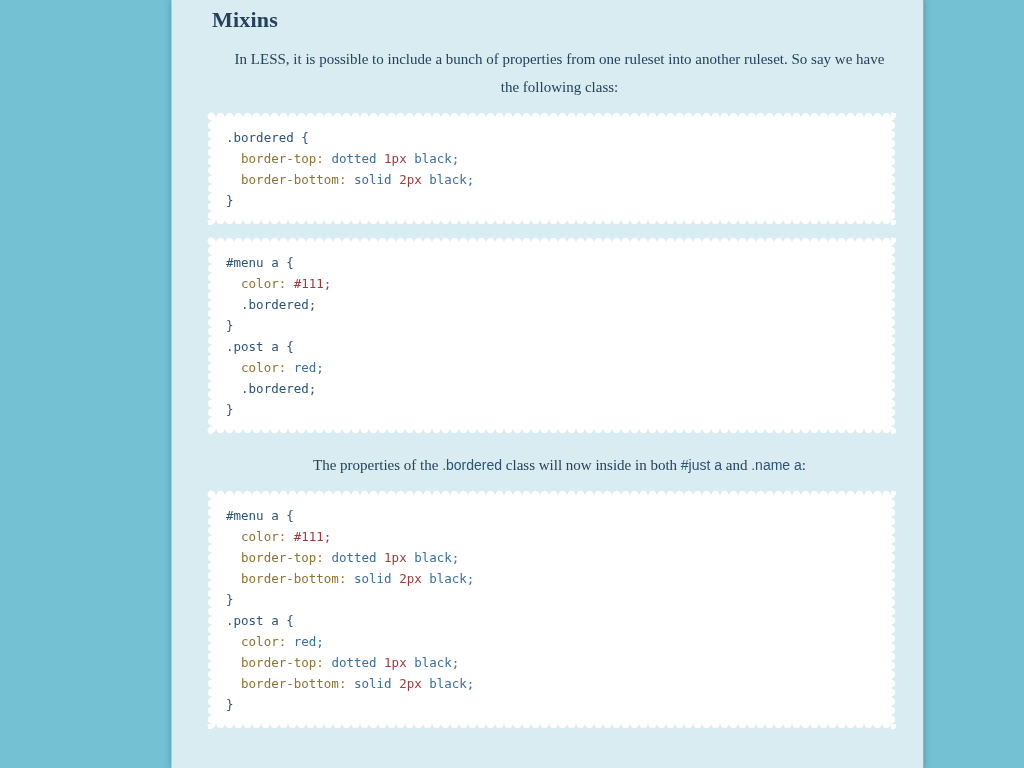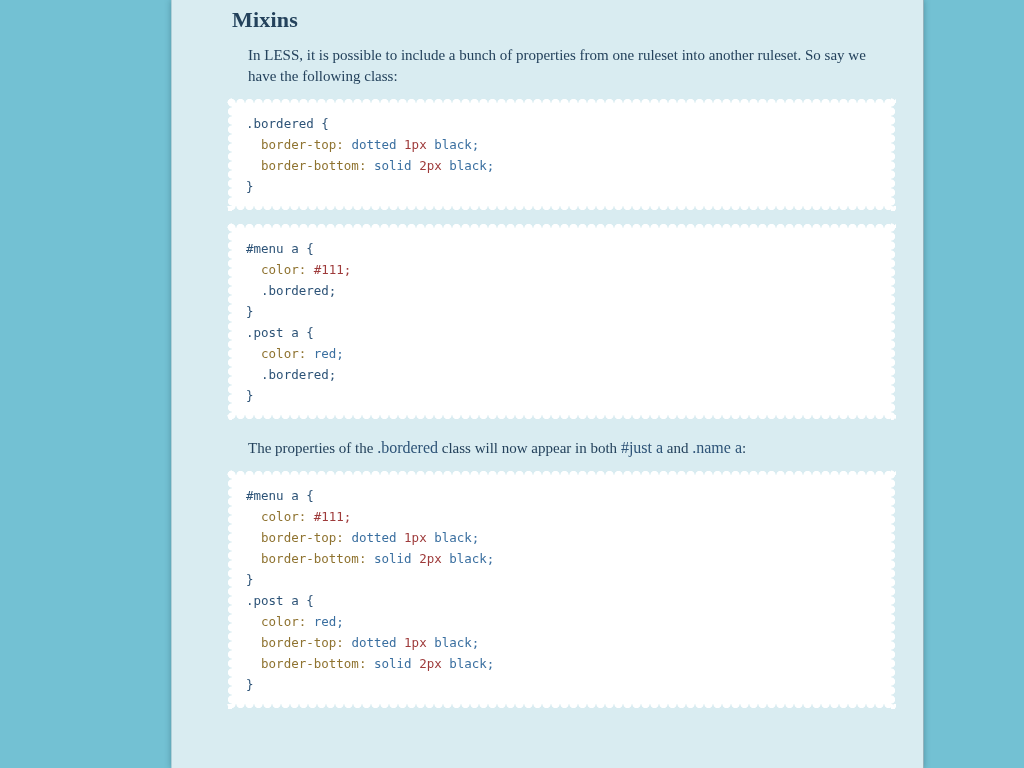--- a/index.html
+++ b/index.html
@@ -6,40 +6,41 @@
   body {
     width: 1024px; height: 768px; overflow: hidden;
     background: var(--page-background, #73c1d3);
     font-family: "Liberation Serif", serif;
   }
   .viewport { position: relative; width: 1024px; height: 768px; }
   .content {
     position: absolute; left: 171px; top: 0;
     width: 753px; height: 768px; box-sizing: border-box;
     background: var(--content-background, #d9ecf1);
-    padding: 7px 32px 20px 60px;
+    padding: 7px 32px 20px 40px;
     box-shadow: 0 0 6px rgba(20,60,75,0.35);
     border-right: 1px solid rgba(90,130,145,0.55);
     border-left: 1px solid rgba(150,190,200,0.6);
   }
   h1.page-heading {
     margin: 0 0 11px 0;
     font-size: 22px; line-height: 26px;
     font-weight: bold; letter-spacing: 0.2px;
     color: var(--text-color, #24425c);
   }
   p.body-text {
     margin: 12px 0 14px 16px;
-    font-size: 15px; line-height: 21px;
+    font-size: 15px; line-height: 28px;
     color: var(--text-color, #24425c);
     max-width: 681px;
+    text-align: center;
   }
   code.inline-code {
-    font-family: Liberation Serif, serif;
-    font-size: 16px;
+    font-family: Liberation Sans, sans-serif;
+    font-size: 14px;
     color: var(--code-selector, #2d5377);
   }
   .codeblock {
     position: relative;
     margin: 16px 0 22px 0;
     background: var(--code-block-background, #ffffff);
     padding: 10px 14px 9px 14px;
     font-family: "DejaVu Sans Mono", monospace;
     font-size: 12.5px; line-height: 21px;
   }
@@ -86,21 +87,21 @@
         <div class="code-line"><span class="tok-sel">#menu a {</span></div>
         <div class="code-line"><span class="tok-plain">  </span><span class="tok-prop">color:</span><span class="tok-plain"> </span><span class="tok-num">#111;</span></div>
         <div class="code-line"><span class="tok-plain">  </span><span class="tok-sel">.bordered;</span></div>
         <div class="code-line"><span class="tok-sel">}</span></div>
         <div class="code-line"><span class="tok-sel">.post a {</span></div>
         <div class="code-line"><span class="tok-plain">  </span><span class="tok-prop">color:</span><span class="tok-plain"> </span><span class="tok-val">red;</span></div>
         <div class="code-line"><span class="tok-plain">  </span><span class="tok-sel">.bordered;</span></div>
         <div class="code-line"><span class="tok-sel">}</span></div>
       </div>
 
-    <p class="body-text"><span>The properties of the </span><code class="inline-code">.bordered</code><span> class will now appear in both </span><code class="inline-code">#just a</code><span> and </span><code class="inline-code">.name a</code><span>:</span></p>
+    <p class="body-text"><span>The properties of the </span><code class="inline-code">.bordered</code><span> class will now inside in both </span><code class="inline-code">#just a</code><span> and </span><code class="inline-code">.name a</code><span>:</span></p>
 
     <div class="codeblock">
         <div class="code-line"><span class="tok-sel">#menu a {</span></div>
         <div class="code-line"><span class="tok-plain">  </span><span class="tok-prop">color:</span><span class="tok-plain"> </span><span class="tok-num">#111;</span></div>
         <div class="code-line"><span class="tok-plain">  </span><span class="tok-prop">border-top:</span><span class="tok-plain"> </span><span class="tok-val">dotted</span><span class="tok-plain"> </span><span class="tok-num">1px</span><span class="tok-plain"> </span><span class="tok-val">black;</span></div>
         <div class="code-line"><span class="tok-plain">  </span><span class="tok-prop">border-bottom:</span><span class="tok-plain"> </span><span class="tok-val">solid</span><span class="tok-plain"> </span><span class="tok-num">2px</span><span class="tok-plain"> </span><span class="tok-val">black;</span></div>
         <div class="code-line"><span class="tok-sel">}</span></div>
         <div class="code-line"><span class="tok-sel">.post a {</span></div>
         <div class="code-line"><span class="tok-plain">  </span><span class="tok-prop">color:</span><span class="tok-plain"> </span><span class="tok-val">red;</span></div>
         <div class="code-line"><span class="tok-plain">  </span><span class="tok-prop">border-top:</span><span class="tok-plain"> </span><span class="tok-val">dotted</span><span class="tok-plain"> </span><span class="tok-num">1px</span><span class="tok-plain"> </span><span class="tok-val">black;</span></div>

